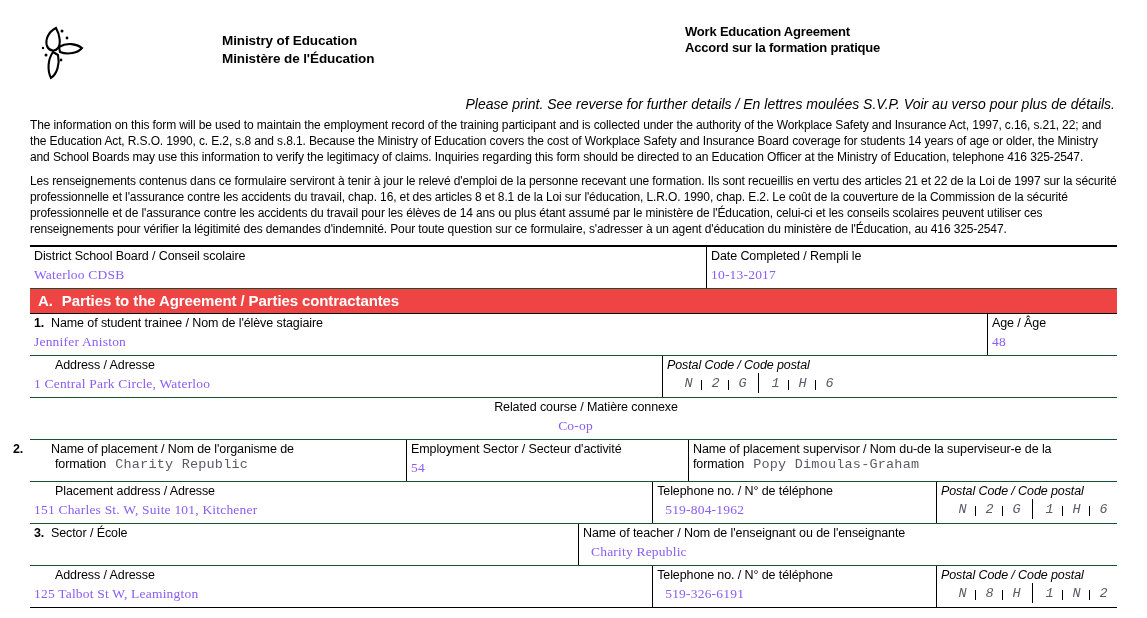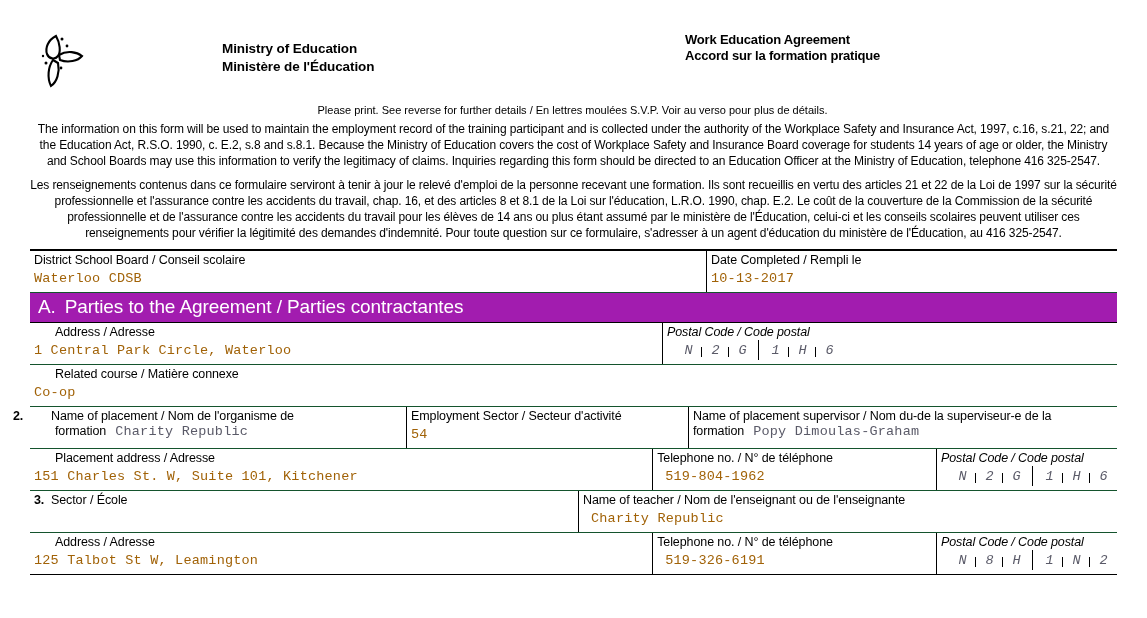--- a/index.html
+++ b/index.html
@@ -12,21 +12,21 @@
     height: 618px;
     font-family: "Liberation Sans", sans-serif;
     color: #000000;
     overflow: hidden;
   }
   .page {
     position: relative;
     width: 1147px;
     height: 618px;
     box-sizing: border-box;
-    padding: 16px 30px;
+    padding: 8px 30px;
   }
 
   
   .header {
     position: relative;
     height: 90px;
   }
   .trillium {
     position: absolute;
     left: 4px;
@@ -46,32 +46,33 @@
   .form-title {
     position: absolute;
     left: 655px;
     top: 16px;
     font-size: 13px;
     font-weight: bold;
     line-height: 1.25;
     letter-spacing: -0.2px;
   }
   .please-print {
-    text-align: center;
-    font-size: 11px;
+    text-align: right;
+    font-size: 14px;
+    font-style: italic;
     font-weight: 500;
     padding-right: 2px;
     margin-top: -2px;
   }
 
   
   .legal {
     font-size: 12px;
     line-height: 1.34;
-    text-align: center;
+    text-align: left;
     letter-spacing: -0.12px;
   }
   .legal.en { margin-top: 5px; }
   .legal.fr { margin-top: 8px; margin-bottom: 7px; }
 
   
   .form {
     border-top: 2px solid #000;
     border-bottom: 1px solid #000;
   }
@@ -89,42 +90,42 @@
   }
   .cell + .cell { border-left: 1px solid #000; margin-left: 26px; }
   .lbl {
     font-size: 12.5px;
     line-height: 1.22;
     letter-spacing: -0.1px;
     white-space: nowrap;
   }
   .lbl.wrap { white-space: normal; }
   .val {
-    font-family: Liberation Mono, monospace;
+    font-family: Liberation Serif, serif;
     font-size: 13.5px;
-    color: #a16207;
+    color: #8b5cf6;
     letter-spacing: 0.2px;
     margin-top: 3px;
     white-space: nowrap;
   }
   .num {
     font-size: 12.5px;
     font-weight: bold;
     display: inline-block;
     width: 17px;
     vertical-align: top;
   }
   .indent { padding-left: 21px; }
 
   
   .banner {
-    background: #a21caf;
+    background: #ef4444;
     color: #fff;
-    font-size: 19px;
-    font-weight: normal;
+    font-size: 15px;
+    font-weight: bold;
     padding: 3px 0 4px 8px;
     letter-spacing: -0.1px;
     border-bottom: 1px solid #000;
   }
   .banner .sep { display: inline-block; width: 9px; }
 
   
   .inline-val {
     font-family: "Liberation Mono", monospace;
     font-size: 13.5px;
@@ -163,21 +164,21 @@
   }
 
   
   .w-board   { width: 650px; }
   .w-date    { flex: 1; }
   .w-student { width: 931px; }
   .w-age     { flex: 1; }
   .w-addr1   { width: 606px; }
   .w-phone   { width: 262px; }
   .w-postal  { flex: 1; font-style: italic; }
-  .w-course  { width: 100%; }
+  .w-course  { width: 100%; text-align: center; }
   .w-place   { width: 350px; }
   .w-sector  { width: 256px; }
   .w-super   { flex: 1; }
   .w-school  { width: 522px; }
   .w-teacher { flex: 1; }
 </style>
 </head>
 <body>
 
 <div class="page">
@@ -224,20 +225,30 @@
       <div class="cell w-date">
         <div class="lbl">Date Completed / Rempli le</div>
         <div class="val">10-13-2017</div>
       </div>
     </div>
 
     <div class="banner">
       <span>A.</span><span class="sep"></span><span>Parties to the Agreement / Parties contractantes</span>
     </div>
 
+    <div class="row">
+      <div class="cell w-student">
+        <div class="lbl"><span class="num">1.</span><span>Name of student trainee / Nom de l'élève stagiaire</span></div>
+        <div class="val">Jennifer Aniston</div>
+      </div>
+      <div class="cell w-age">
+        <div class="lbl">Age / Âge</div>
+        <div class="val">48</div>
+      </div>
+    </div>
 
     <div class="row">
       <div class="cell w-addr1">
         <div class="lbl indent">Address / Adresse</div>
         <div class="val">1 Central Park Circle, Waterloo</div>
       </div>
       <div class="cell w-postal">
         <div class="lbl">Postal Code / Code postal</div>
         <div class="postal">
           <div class="pbox">N</div>

